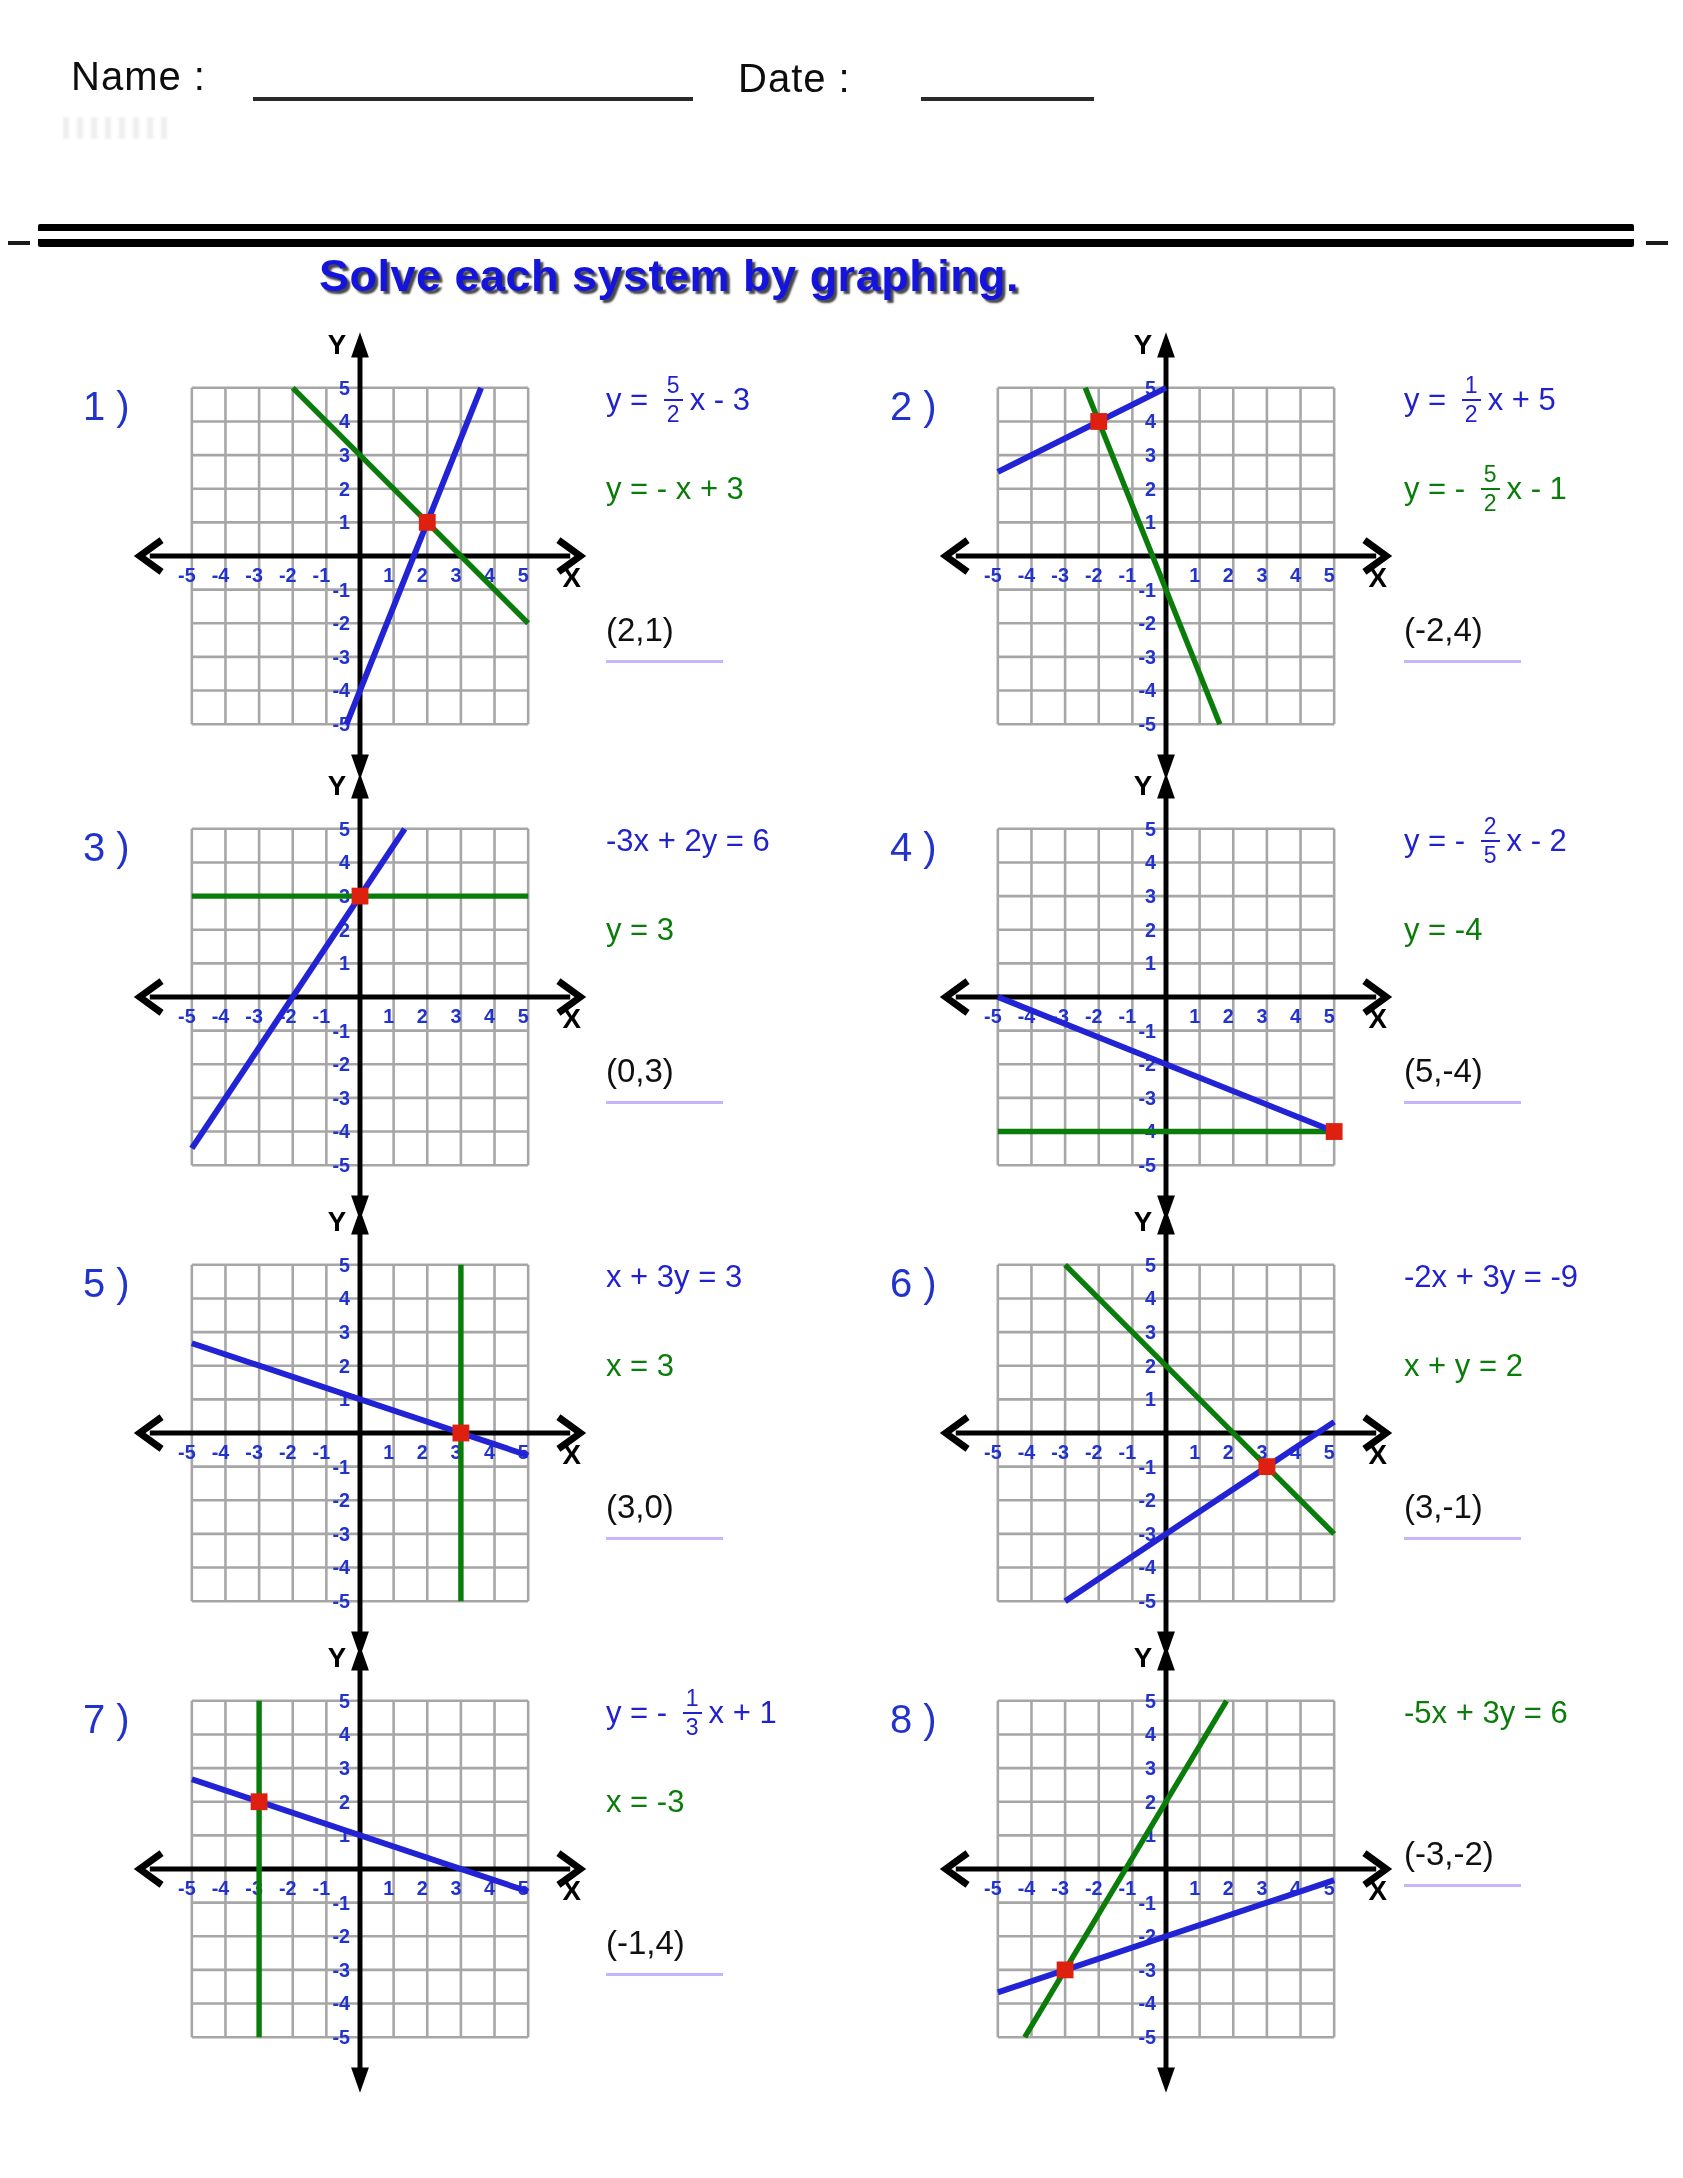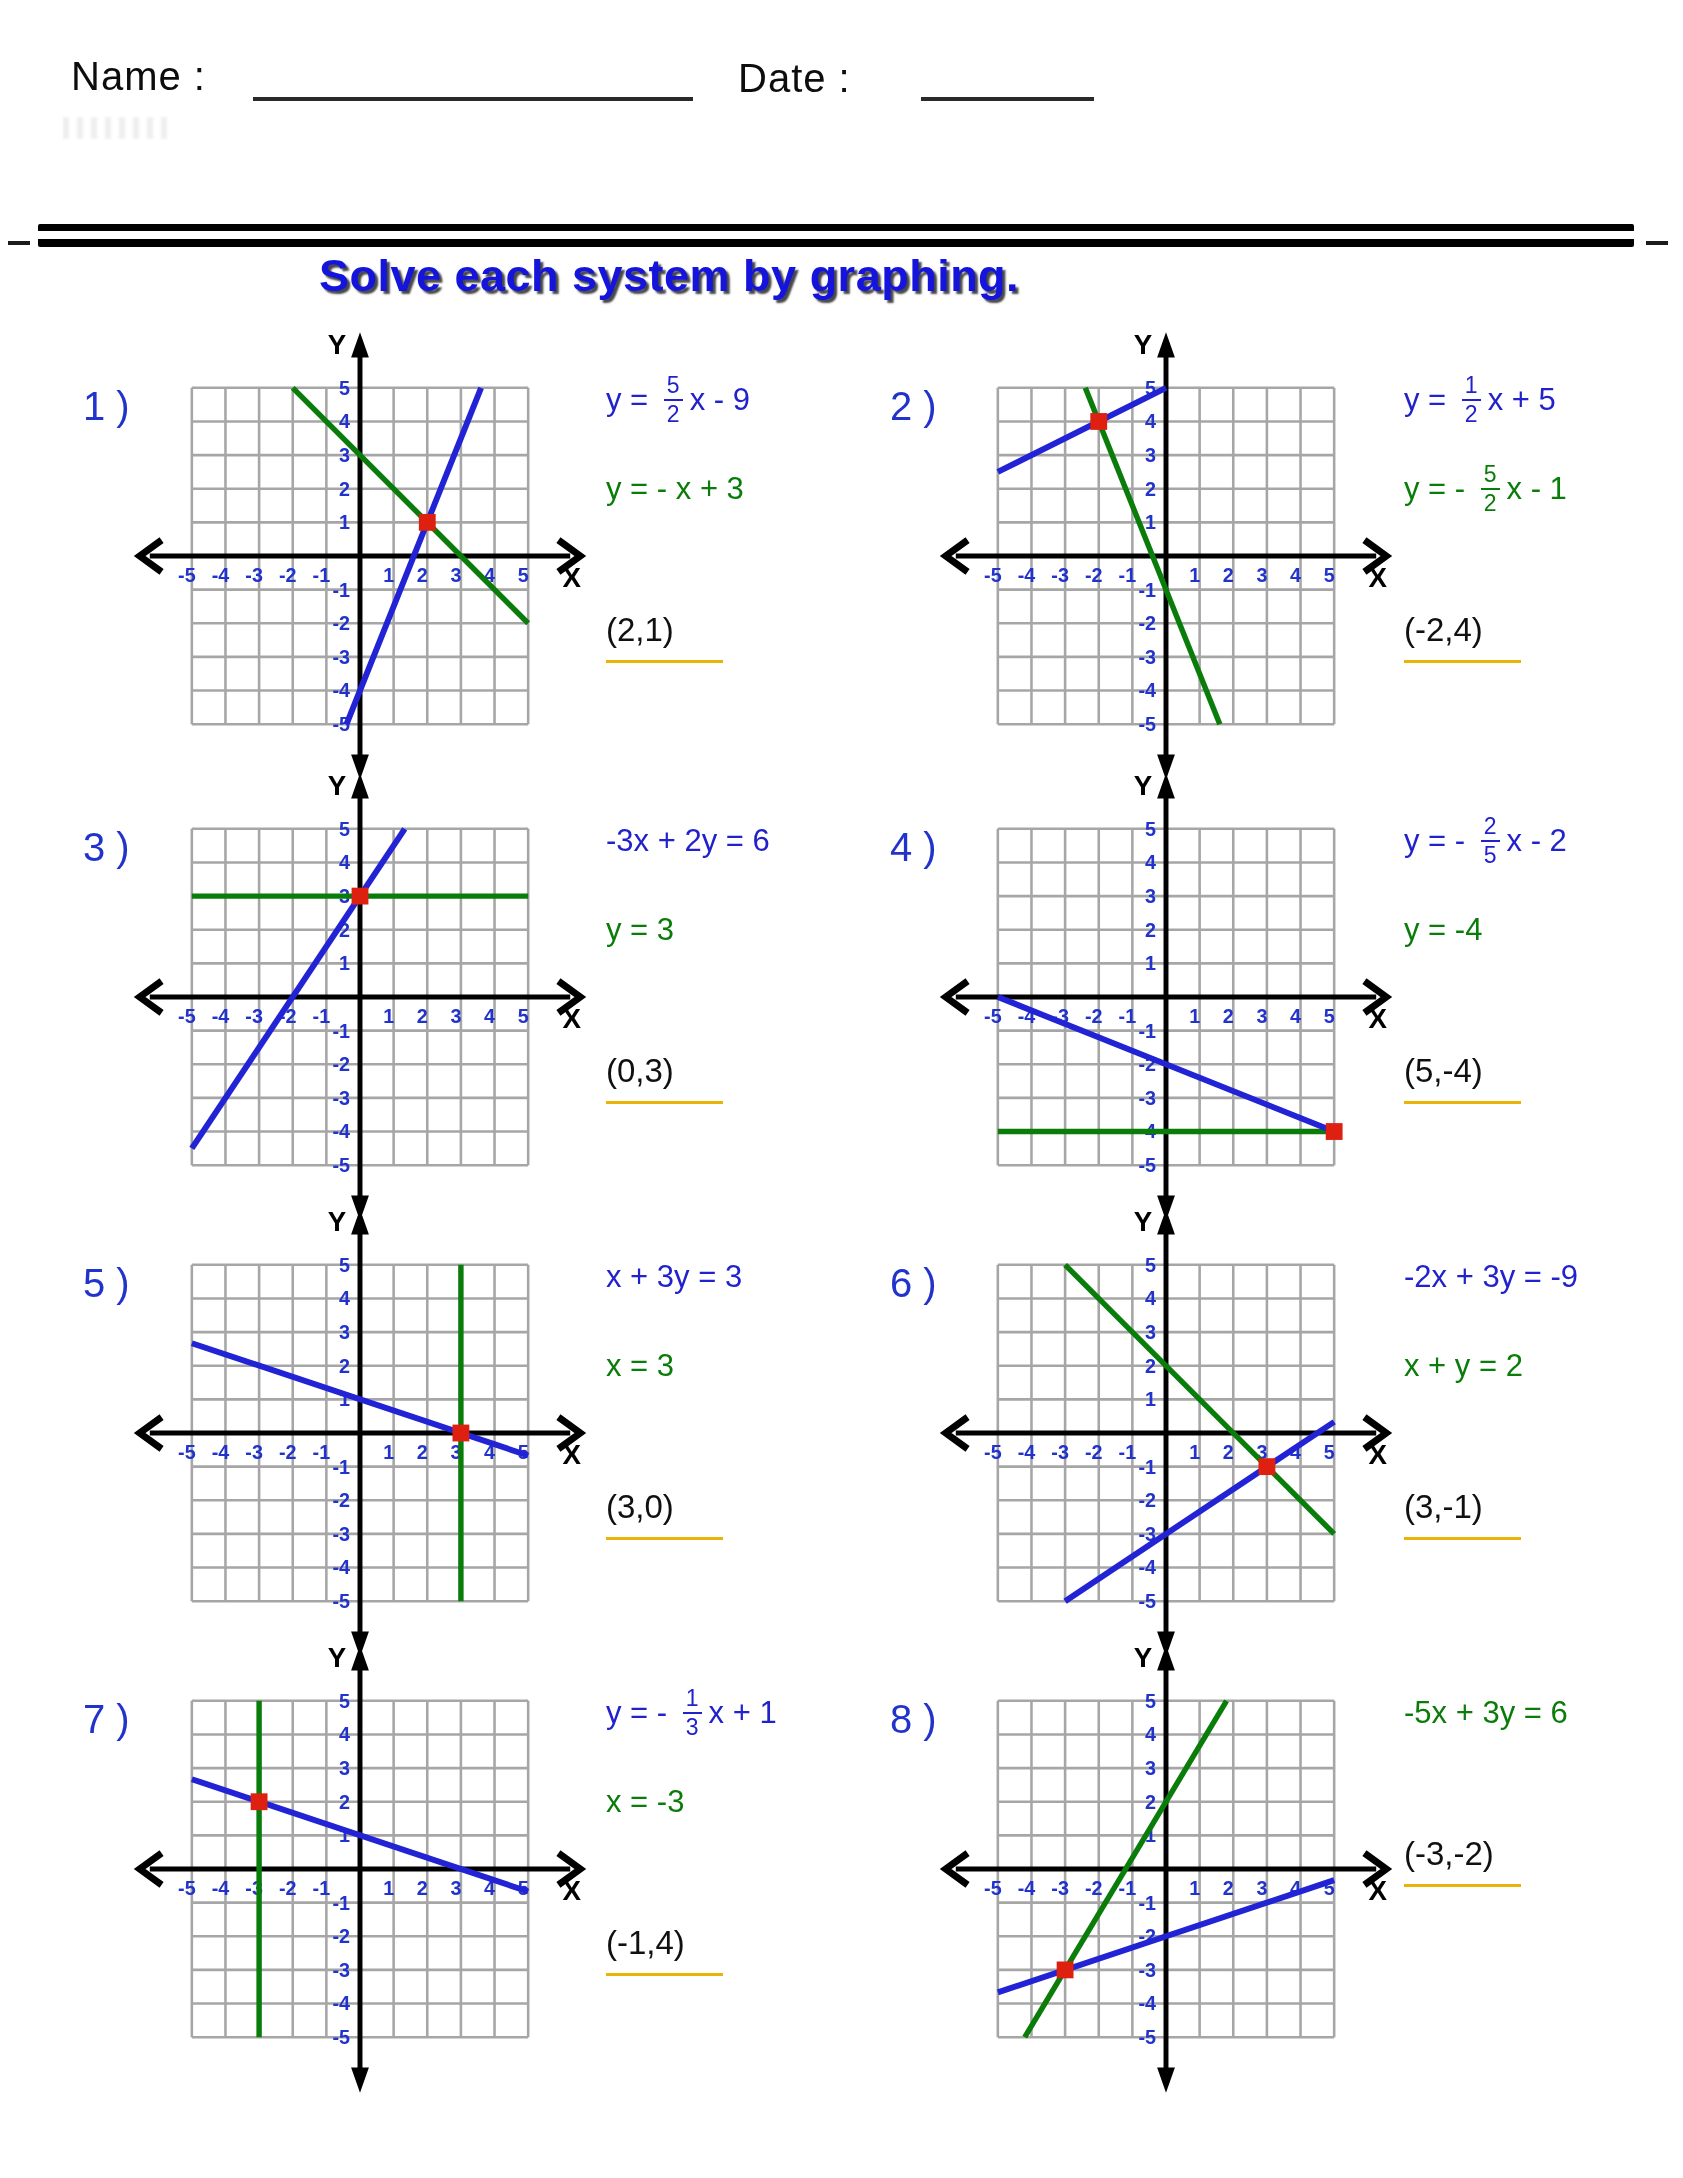--- a/index.html
+++ b/index.html
@@ -45,21 +45,21 @@
   .eq { height:75px; display:flex; align-items:center; font-size:31px; white-space:pre; }
   .eq + .eq { margin-top:14px; }
   .eq-blue  { color:#2222cc; }
   .eq-green { color:#0a7c0a; }
   .frac { display:inline-flex; flex-direction:column; align-items:center;
           line-height:1.05; margin:0 7px; font-size:23px; }
   .frac .num { border-bottom:2.5px solid currentColor; padding:0 3px 2px; }
   .frac .den { padding-top:1px; }
   .answer-wrap { margin-top:85px; }
   .answer { display:inline-block; min-width:117px; font-size:33px; color:#101010;
-            border-bottom:3px solid #eab308; padding-bottom:11px; white-space:pre; }
+            border-bottom:3px solid #c4b5fd; padding-bottom:11px; white-space:pre; }
 </style>
 </head>
 <body>
 
 <div class="page">
 
   <div class="hdr-label" id="name-label">Name :</div>
   <div class="blank-line" id="name-line"></div>
   <div class="hdr-label" id="date-label">Date :</div>
   <div class="blank-line" id="date-line"></div>
@@ -123,21 +123,21 @@
           <text x="221.5" y="136.5" text-anchor="end" font-size="20" font-weight="bold" fill="#2233cc">3</text>
           <text x="362.5" y="257.5" text-anchor="middle" font-size="20" font-weight="bold" fill="#2233cc">4</text>
           <text x="221.5" y="102.5" text-anchor="end" font-size="20" font-weight="bold" fill="#2233cc">4</text>
           <text x="396.5" y="257.5" text-anchor="middle" font-size="20" font-weight="bold" fill="#2233cc">5</text>
           <text x="221.5" y="68.5" text-anchor="end" font-size="20" font-weight="bold" fill="#2233cc">5</text>
           <line x1="163.5" y1="61.5" x2="401.5" y2="299.5" stroke="#0a7c0a" stroke-width="5.5"></line>
           <line x1="217.9" y1="401.5" x2="353.9" y2="61.5" stroke="#2323d6" stroke-width="6"></line>
           <rect x="291" y="189" width="17" height="17" fill="#de2010"></rect>
         </svg>
     <div class="rightcol">
-      <div class="eq eq-blue"><span>y = </span><span class="frac"><span class="num">5</span><span class="den">2</span></span><span>x - 9</span></div>
+      <div class="eq eq-blue"><span>y = </span><span class="frac"><span class="num">5</span><span class="den">2</span></span><span>x - 3</span></div>
       <div class="eq eq-green"><span>y = - x + 3</span></div>
       <div class="answer-wrap">
         <span class="answer">(2,1)</span>
       </div>
     </div>
   </div>
       <div class="cell col2">
     <div class="pnum">2 )</div>
     <svg class="graph" viewBox="0 0 463 463">
           <line x1="61.5" y1="401.5" x2="61.5" y2="61.5" stroke="#a6a6a6" stroke-width="2.6"></line>

